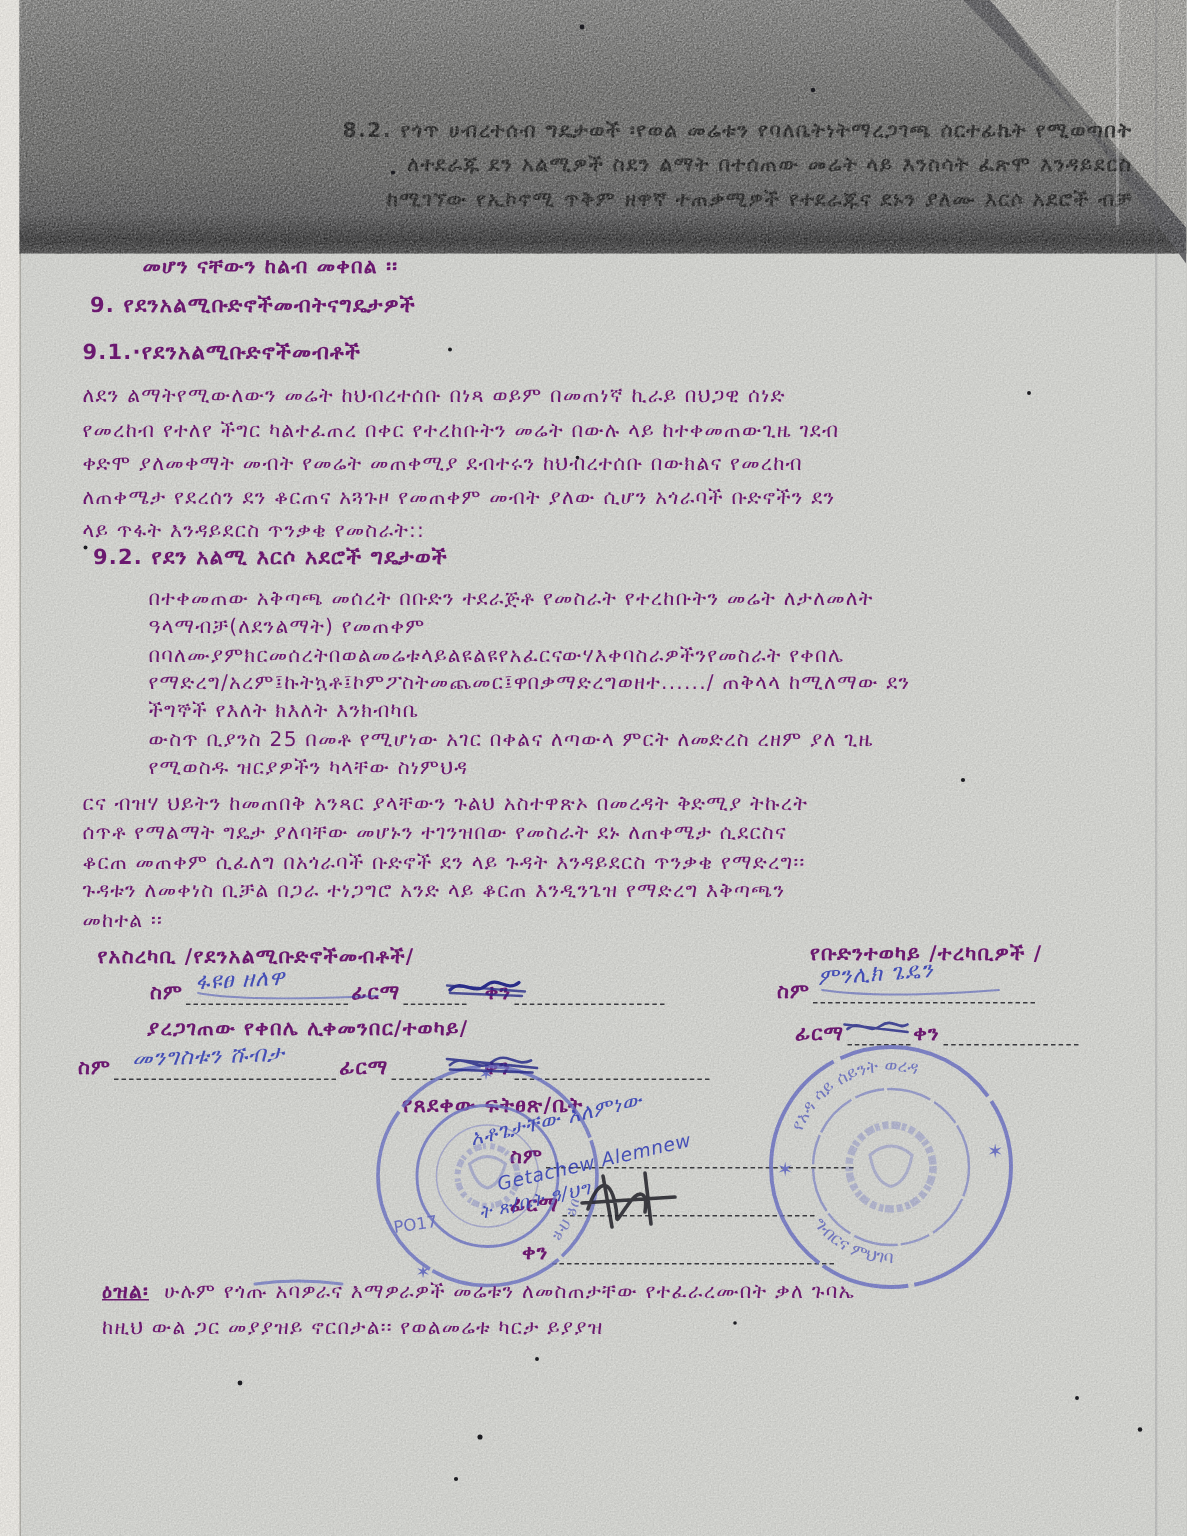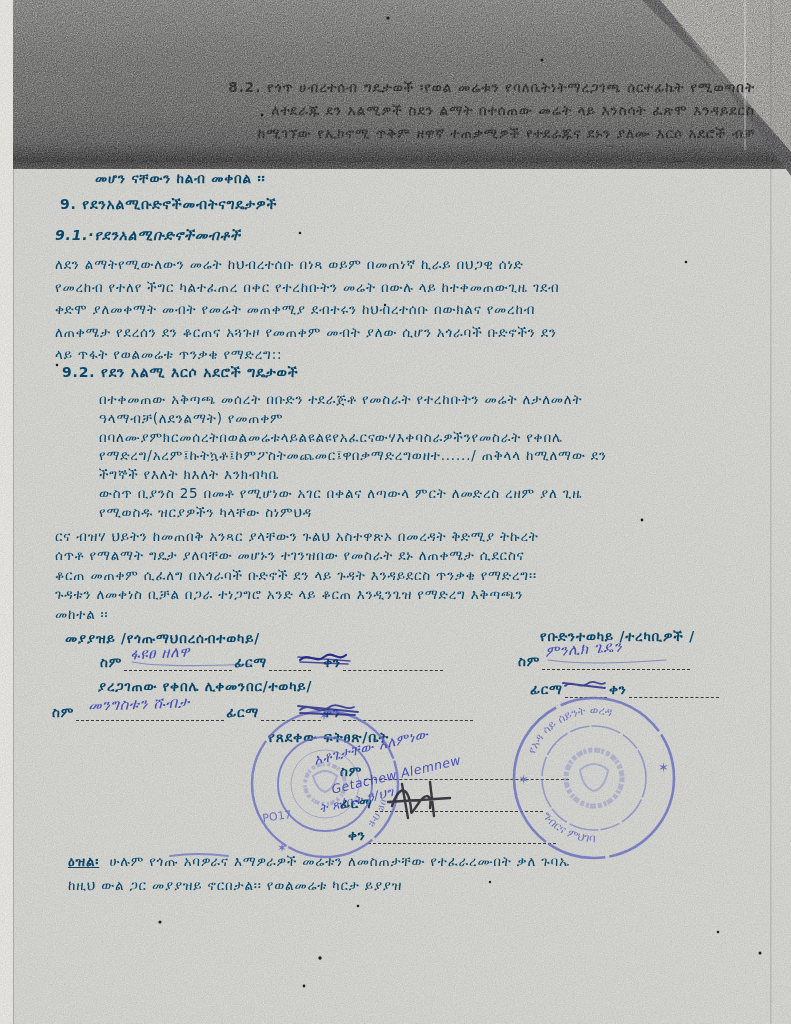--- a/index.html
+++ b/index.html
@@ -24,25 +24,25 @@
     position:absolute;left:0;top:0;width:791px;height:200px;pointer-events:none;
     clip-path:polygon(660px 0px,791px 0px,791px 152px);
     background:linear-gradient(125deg,#d2d1cc,#bdbcb7 70%,#a8a7a2);
   }
   .band-text{
     position:absolute;left:95px;top:76px;width:660px;
     color:#141414;font-size:13.5px;line-height:23px;letter-spacing:1px;font-weight:600;text-align:right;
   }
   .band-text div{white-space:nowrap;overflow:hidden;}
   
-  .amh{color:#0c4a6e;font-size:13.5px;letter-spacing:.8px;}
+  .amh{color:#701a75;font-size:13.5px;letter-spacing:.8px;}
   .line-block div{white-space:nowrap;overflow:hidden;}
   .tail{position:absolute;left:95px;top:170px;font-weight:600;}
   .h9 {position:absolute;left:60px;top:196px;font-weight:bold;font-size:14px;}
-  .h91{position:absolute;left:55px;top:227px;font-weight:bold;font-size:14px;font-style:italic;}
+  .h91{position:absolute;left:55px;top:227px;font-weight:bold;font-size:14px;}
   .p91{position:absolute;left:55px;top:253px;width:700px;line-height:22.5px;}
   .h92{position:absolute;left:62px;top:364px;font-weight:bold;font-size:14px;}
   .p92{position:absolute;left:55px;top:390px;width:700px;line-height:18.8px;margin-left:44px;}
   .p92b{position:absolute;left:55px;top:527px;width:700px;line-height:19.4px;}
   
   .sig-label{font-weight:600;}
   .dash{display:inline-block;border-bottom:1.4px dashed #3d3d42;height:13px;vertical-align:bottom;margin:0 2px;}
   .w40{width:42px}.w60{width:60px}.w90{width:90px}.w100{width:100px}.w110{width:108px}.w130{width:130px}
   .w150{width:148px}.w170{width:168px}.w190{width:188px}.w210{width:205px}
   .row{position:absolute;white-space:nowrap;}
@@ -86,42 +86,42 @@
   </div>
 <div class="amh tail" style="position:absolute;">መሆን ናቸውን ከልብ መቀበል ፡፡</div>
 
 <div class="amh h9">9. የደንአልሚቡድኖችመብትናግዴታዎች</div>
 <div class="amh h91">9.1.·የደንአልሚቡድኖችመብቶች</div>
 <div class="amh p91 line-block">
     <div>ለደን   ልማትየሚውለውን  መሬት  ከህብረተሰቡ  በነጻ  ወይም  በመጠነኛ  ኪራይ  በህጋዊ  ሰነድ</div>
     <div>የመረከብ  የተለየ  ችግር  ካልተፈጠረ  በቀር  የተረከቡትን  መሬት  በውሉ  ላይ  ከተቀመጠውጊዜ  ገደብ</div>
     <div>ቀድሞ  ያለመቀማት  መብት  የመሬት  መጠቀሚያ  ደብተሩን  ከህብረተሰቡ  በውክልና  የመረከብ</div>
     <div>ለጠቀሜታ  የደረሰን  ደን  ቆርጠና  አጓጉዞ  የመጠቀም  መብት  ያለው  ሲሆን  አጎራባች  ቡድኖችን  ደን</div>
-    <div>ላይ  ጥፋት  የወልመሬቱ  ጥንቃቄ  የማድረግ::</div>
+    <div>ላይ  ጥፋት  እንዳይደርስ  ጥንቃቄ  የመስራት::</div>
   </div>
 
 <div class="amh h92">9.2. የደን አልሚ እርሶ አደሮች ግዴታወች</div>
 <div class="amh p92 line-block">
     <div>በተቀመጠው  አቅጣጫ  መሰረት  በቡድን  ተደራጅቶ  የመስራት  የተረከቡትን  መሬት  ለታለመለት</div>
     <div>ዓላማብቻ(ለደንልማት)  የመጠቀም</div>
     <div>በባለሙያምክርመሰረትበወልመሬቱላይልዩልዩየአፈርናውሃእቀባስራዎችንየመስራት  የቀበሌ</div>
     <div>የማድረግ/አረም፤ኩትኳቶ፤ኮምፖስትመጨመር፤ዋበቃማድረግወዘተ....../  ጠቅላላ  ከሚለማው  ደን</div>
     <div>ችግኞች  የእለት  ክእለት  እንክብካቤ</div>
     <div>ውስጥ  ቢያንስ  25  በመቶ  የሚሆነው  አገር  በቀልና  ለጣውላ  ምርት  ለመድረስ  ረዘም  ያለ  ጊዜ</div>
     <div>የሚወስዱ  ዝርያዎችን  ካላቸው  ስነምህዳ</div>
   </div>
 <div class="amh p92b line-block">
     <div>ርና  ብዝሃ  ህይትን  ከመጠበቅ  አንጻር  ያላቸውን  ጉልህ  አስተዋጽኦ  በመረዳት  ቅድሚያ  ትኩረት</div>
     <div>ሰጥቶ  የማልማት  ግዴታ  ያለባቸው  መሆኑን  ተገንዝበው  የመስራት  ደኑ  ለጠቀሜታ   ሲደርስና</div>
     <div>ቆርጠ  መጠቀም  ሲፈለግ  በአጎራባች   ቡድኖች  ደን  ላይ  ጉዳት  እንዳይደርስ  ጥንቃቄ  የማድረግ፡፡</div>
     <div>ጉዳቱን  ለመቀነስ  ቢቻል  በጋራ  ተነጋግሮ  አንድ  ላይ  ቆርጠ  እንዲንጌዝ  የማድረግ  እቅጣጫን</div>
     <div>መከተል ፡፡</div>
   </div>
 
-<div class="amh row t-handover">መያያዝይ /የጎጡማህበረሰብተወካይ/</div>
+<div class="amh row t-handover">የአስረካቢ /የደንአልሚቡድኖችመብቶች/</div>
 <div class="amh row t-receiver">የቡድንተወካይ /ተረካቢዎች /</div>
 
 <div class="amh row r-handover">
   <span class="sig-label">ስም</span><span class="dash w110"></span><span class="sig-label">ፊርማ</span><span class="dash w40"></span>&nbsp;&nbsp;<span class="sig-label">ቀን</span><span class="dash w100"></span>
 </div>
 
 <div class="amh row t-verifier">ያረጋገጠው የቀበሌ ሊቀመንበር/ተወካይ/</div>
 
 <div class="amh row r-verifier">
   <span class="sig-label">ስም</span><span class="dash w150"></span><span class="sig-label">ፊርማ</span><span class="dash w60"></span><span class="sig-label">ቀን</span><span class="dash w130"></span>

